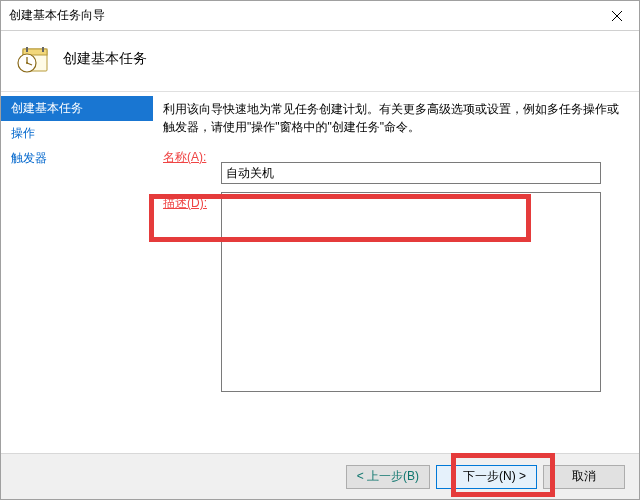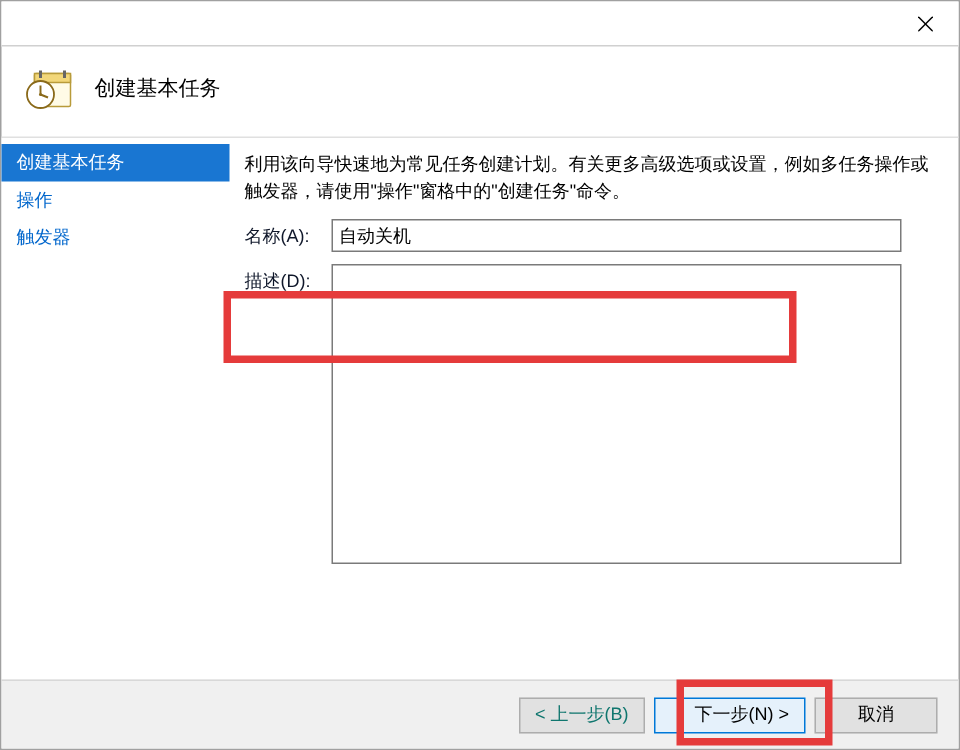--- a/index.html
+++ b/index.html
@@ -84,30 +84,32 @@
     margin-bottom: 10px;
   }
   .form-row {
     display: flex;
     align-items: flex-start;
     margin-bottom: 8px;
   }
   .form-label {
     width: 58px;
     padding-top: 3px;
-    color: #0f172a;
+    color: #ef4444;
     flex-shrink: 0;
+    text-decoration: underline;
   }
   .name-input {
     width: 380px;
     height: 22px;
     border: 1px solid #7a7a7a;
     padding: 2px 4px;
     font-family: Liberation Serif, serif;
     font-size: 12px;
+    margin-top: 16px;
   }
   .desc-input {
     width: 380px;
     height: 200px;
     border: 1px solid #7a7a7a;
     padding: 2px 4px;
     font-family: inherit;
     font-size: 12px;
     resize: none;
   }
@@ -159,20 +161,21 @@
     pointer-events: none;
   }
   .window { position: relative; }
 </style>
 </head>
 <body>
 
 <div class="window">
 
   <div class="titlebar">
+    <span class="title-text">创建基本任务向导</span>
     <div class="close-btn">
       <svg viewBox="0 0 10 10">
         <line x1="0" y1="0" x2="10" y2="10" stroke="#000" stroke-width="1"></line>
         <line x1="10" y1="0" x2="0" y2="10" stroke="#000" stroke-width="1"></line>
       </svg>
     </div>
   </div>
 
   <div class="header">
     <div class="header-icon">

